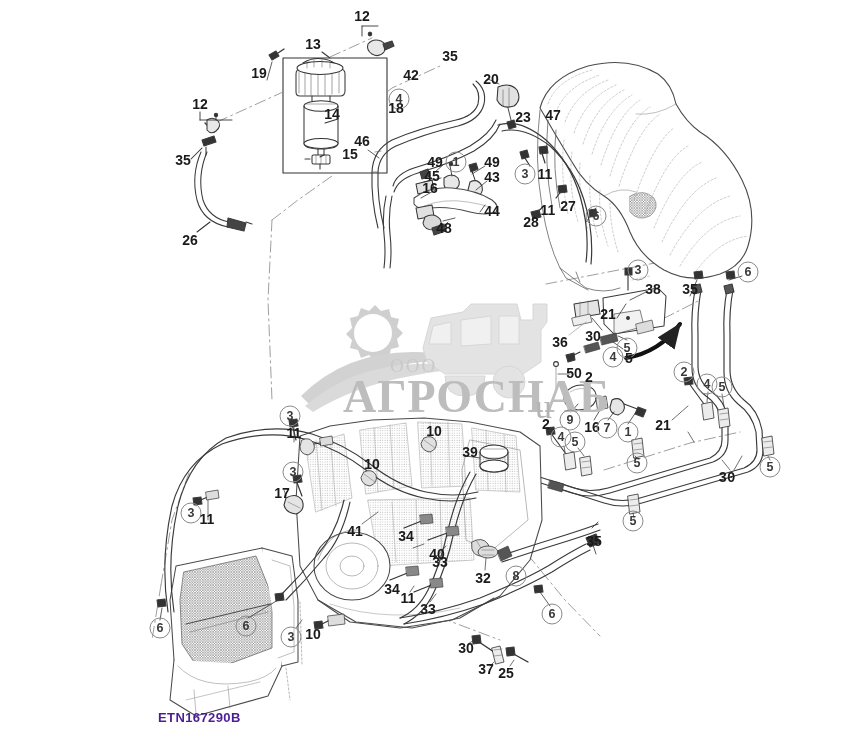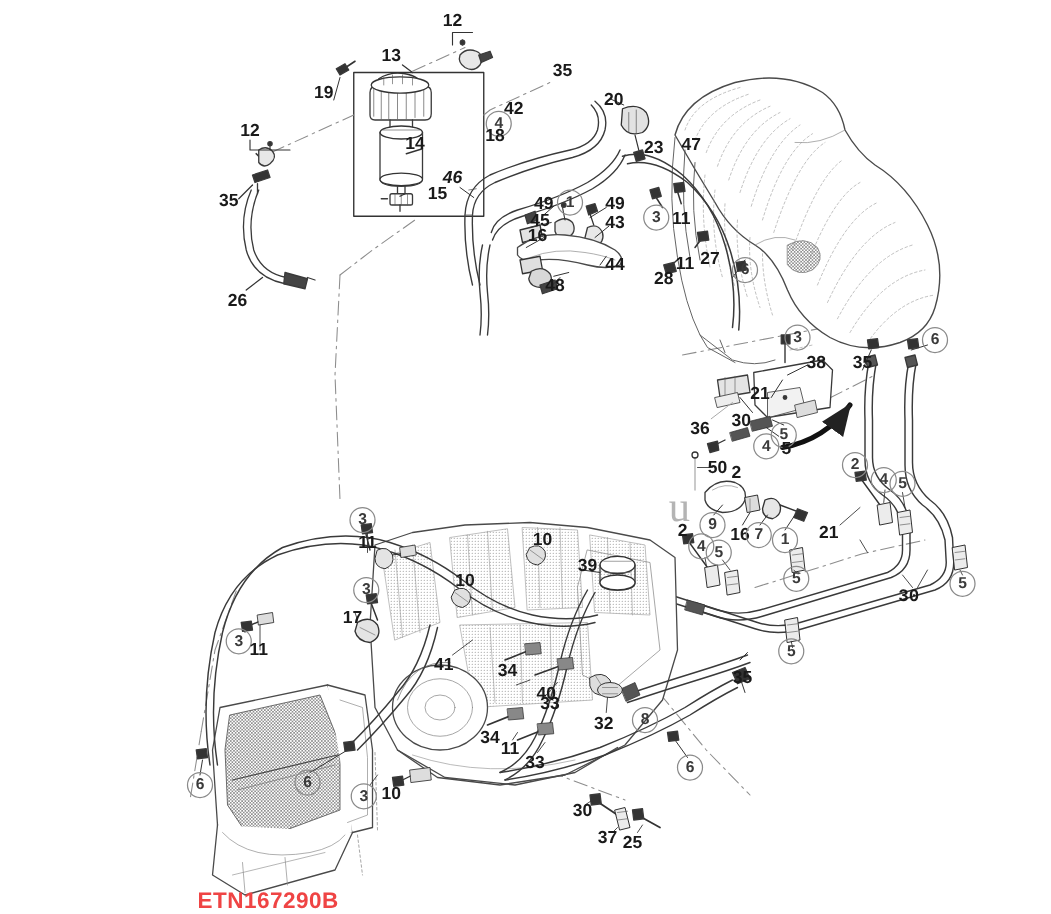--- a/index.html
+++ b/index.html
@@ -82,23 +82,23 @@
     color: #3a3a3a;
     font-weight: bold;
     background: transparent;
   }
   
   #diagram-id {
     position: absolute;
     left: 158px;
     top: 710px;
     font-family: "Liberation Sans", sans-serif;
-    font-size: 18px;
+    font-size: 13px;
     font-weight: bold;
-    color: #ef4444;
+    color: #4c1d95;
     letter-spacing: 0.4px;
   }
 </style>
 </head>
 <body>
 
 <div id="root">
 
   <svg id="svg-layer" viewBox="0 0 841 731">
     <defs>
@@ -598,36 +598,62 @@
       </g>
 
       <path d="M362,524 L378,512" stroke="#333" stroke-width="0.7"></path>
 
       <path d="M734,470 L742,456" stroke="#333" stroke-width="0.7"></path>
       <path d="M672,420 L688,406" stroke="#333" stroke-width="0.7"></path>
 
     </g>
   </svg>
 
+  <div id="watermark">
+    <svg width="300" height="135" viewBox="0 0 300 135">
+
+      <g fill="#cfcfcf">
+        <path d="M55,18 L63,16 L66,8 L74,11 L80,5 L86,11 L94,9 L96,17 L104,19 L102,27
+                 L108,33 L102,39 L104,47 L96,49 L94,57 L86,55 L80,61 L74,55 L66,58 L63,50
+                 L55,48 L57,40 L51,34 L57,28 Z"></path>
+        <circle cx="78" cy="33" r="19" fill="#ffffff"></circle>
+      </g>
+
+      <path d="M6,96 Q50,52 118,52 Q160,52 190,62 Q150,58 112,64 Q56,74 14,104 Z" fill="#d2d2d2"></path>
+      <path d="M10,106 Q56,66 122,64 Q166,62 196,70 Q154,68 116,76 Q60,86 18,112 Z" fill="#dadada"></path>
+
+      <g fill="#e3e3e3" stroke="#d7d7d7" stroke-width="1">
+        <path d="M128,48 L136,18 L168,12 L176,4 L222,4 L226,20 L238,20 L238,4 L252,4 L252,22
+                 L246,30 L246,62 L228,74 L150,74 L132,62 Z"></path>
+        <path d="M138,26 L156,22 L156,44 L134,44 Z" fill="#f0f0f0"></path>
+        <path d="M166,20 L196,16 L196,44 L166,46 Z" fill="#f0f0f0"></path>
+        <path d="M204,16 L224,16 L224,44 L204,44 Z" fill="#f0f0f0"></path>
+        <path d="M150,76 Q150,96 170,96 Q190,96 190,76 Z"></path>
+        <circle cx="214" cy="82" r="16" fill="#e3e3e3"></circle>
+      </g>
+    </svg>
+    <div id="watermark-text-ooo">ООО</div>
+    <div id="watermark-text-main">АГРОСНАБ</div>
+  </div>
   <div id="watermark-u">u</div>
 
   <div id="callout-layer">
       <div class="callout" style="left: 362px; top: 16px;">12</div>
       <div class="callout" style="left: 313px; top: 44px;">13</div>
       <div class="callout" style="left: 450px; top: 56px;">35</div>
       <div class="callout" style="left: 259px; top: 73px;">19</div>
-      <div class="callout" style="left: 411px; top: 75px; margin-top: 11px;">42</div>
+      <div class="callout" style="left: 411px; top: 75px;">42</div>
       <div class="callout" style="left: 491px; top: 79px;">20</div>
       <div class="callout circled" style="left: 399px; top: 99px;">4</div>
       <div class="callout" style="left: 396px; top: 108px;">18</div>
       <div class="callout" style="left: 200px; top: 104px;">12</div>
       <div class="callout" style="left: 332px; top: 114px;">14</div>
       <div class="callout" style="left: 523px; top: 117px;">23</div>
       <div class="callout" style="left: 553px; top: 115px;">47</div>
-      <div class="callout" style="left: 362px; top: 141px; font-style: italic;">46</div>
+      <div class="callout" style="left: 362px; top: 141px;">46</div>
       <div class="callout" style="left: 328px; top: 154px; margin-left: 22px;">15</div>
       <div class="callout" style="left: 183px; top: 160px;">35</div>
       <div class="callout" style="left: 435px; top: 162px;">49</div>
       <div class="callout circled" style="left: 456px; top: 162px;">1</div>
       <div class="callout" style="left: 492px; top: 162px;">49</div>
       <div class="callout" style="left: 432px; top: 176px;">45</div>
       <div class="callout" style="left: 492px; top: 177px;">43</div>
       <div class="callout circled" style="left: 525px; top: 174px;">3</div>
       <div class="callout" style="left: 545px; top: 174px;">11</div>
       <div class="callout" style="left: 430px; top: 188px;">16</div>

